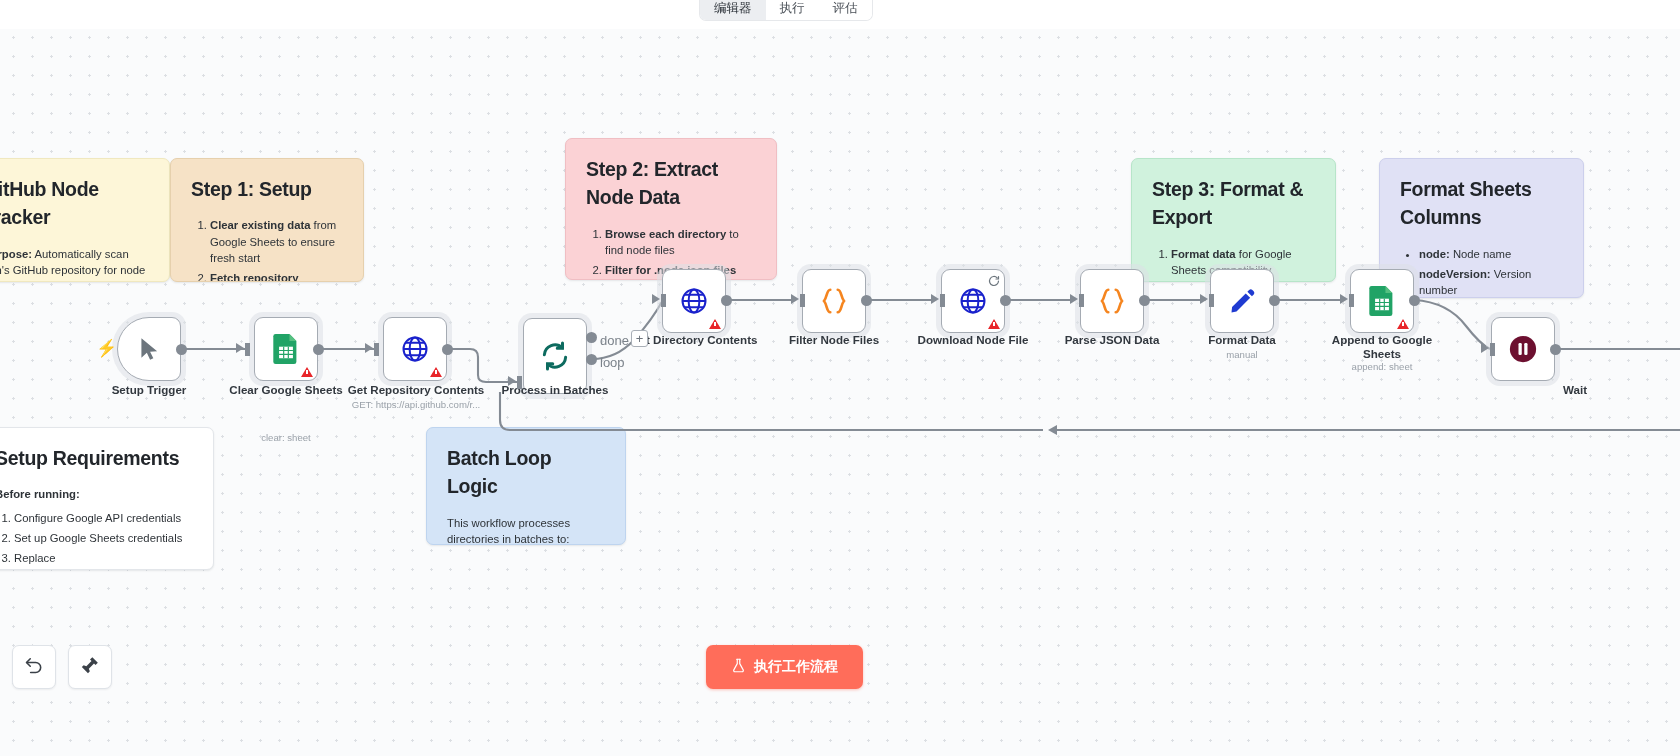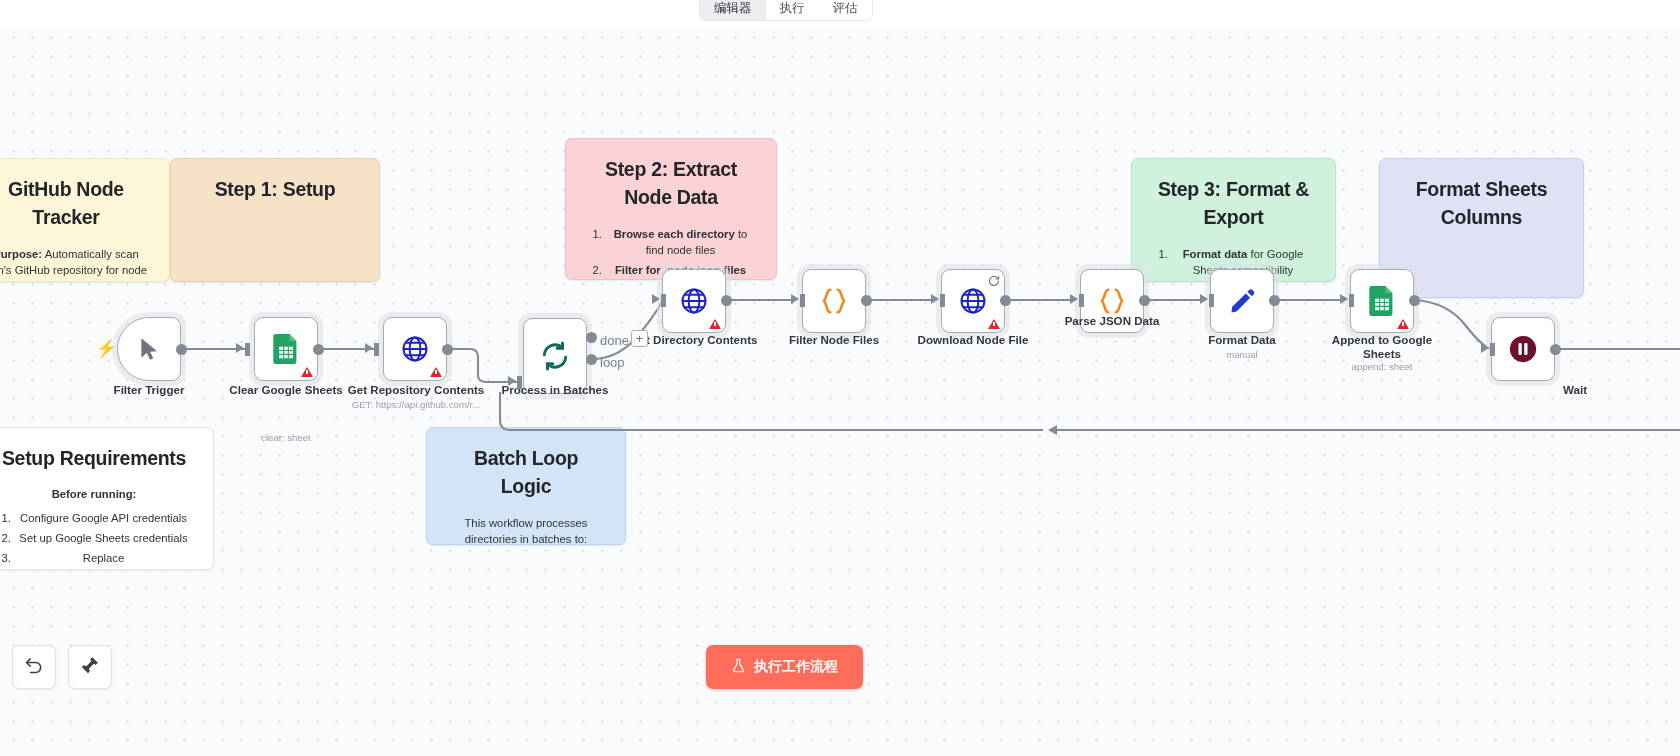--- a/index.html
+++ b/index.html
@@ -59,21 +59,20 @@
   
   .sticky {
     position: absolute;
     border-radius: 7px;
     padding: 16px 20px 14px 20px;
     font-size: 11.3px;
     line-height: 1.45;
     color: #2e3338;
     overflow: hidden;
     box-shadow: 0 1px 2px rgba(40,45,55,.10);
-    text-align: center;
   }
   .sticky h2 {
     margin: 0 0 14px 0;
     font-size: 19.5px;
     font-weight: 700;
     letter-spacing: -0.3px;
     color: #22262b;
   }
   .sticky p { margin: 0 0 7px 0; }
   .sticky ol, .sticky ul { margin: 0; padding-left: 19px; }
@@ -82,21 +81,21 @@
 
   .sticky-yellow { background: #fdf6d8; border: 1px solid #f0e8bf; }
   .sticky-orange { background: #f6e2c6; border: 1px solid #e6d0ad; }
   .sticky-pink   { background: #fbd2d5; border: 1px solid #f0bec3; }
   .sticky-green  { background: #d0f2dd; border: 1px solid #b7e5c9; }
   .sticky-purple { background: #e0e1f5; border: 1px solid #cccfec; }
   .sticky-blue   { background: #d4e4f7; border: 1px solid #bed4ef; }
   .sticky-white  { background: #ffffff; border: 1px solid #e3e6ea; }
 
   #note-title     { left: -38px; top: 158px;  width: 208px;  height: 124px; }
-  #note-step1     { left: 170px; top: 158px;  width: 210px;  height: 124px; }
+  #note-step1     { left: 170px; top: 158px;  width: 194px;  height: 124px; }
   #note-step2     { left: 565px; top: 138px;  width: 212px;  height: 142px; }
   #note-step3     { left: 1131px;top: 158px;  width: 205px;  height: 124px; }
   #note-columns   { left: 1379px;top: 158px;  width: 205px;  height: 140px; }
   #note-setup     { left: -26px; top: 427px;  width: 240px;  height: 143px; }
   #note-batch     { left: 426px; top: 427px;  width: 200px;  height: 118px; }
 
   
   #wires { position: absolute; inset: 0; z-index: 5; pointer-events: none; }
 
   
@@ -250,20 +249,25 @@
 </svg>
 
 <div id="note-title" class="sticky sticky-yellow">
   <h2>GitHub Node Tracker</h2>
   <p><b>Purpose:</b><span> Automatically scan n8n's GitHub repository for node definitions and export to Google Sheets for tracking and analysis.</span></p>
 
 </div>
 
 <div id="note-step1" class="sticky sticky-orange">
   <h2>Step 1: Setup</h2>
+  <ol>
+    <li><b>Clear existing data</b><span> from Google Sheets to ensure fresh start</span></li>
+    <li><b>Fetch repository structure</b></li>
+
+  </ol>
 </div>
 
 <div id="note-step2" class="sticky sticky-pink">
   <h2>Step 2: Extract Node Data</h2>
   <ol>
     <li><b>Browse each directory</b><span> to find node files</span></li>
     <li><b>Filter for .node.json files</b></li>
 
   </ol>
 </div>
@@ -271,20 +275,25 @@
 <div id="note-step3" class="sticky sticky-green">
   <h2>Step 3: Format &amp; Export</h2>
   <ol>
     <li><b>Format data</b><span> for Google Sheets compatibility</span></li>
 
   </ol>
 </div>
 
 <div id="note-columns" class="sticky sticky-purple">
   <h2>Format Sheets Columns</h2>
+  <ul>
+    <li><b>node:</b><span> Node name</span></li>
+    <li><b>nodeVersion:</b><span> Version number</span></li>
+
+  </ul>
 </div>
 
 <div id="note-setup" class="sticky sticky-white">
   <h2>Setup Requirements</h2>
   <p><b>Before running:</b></p>
   <ol>
     <li>Configure Google API credentials</li>
     <li>Set up Google Sheets credentials</li>
     <li>Replace YOUR_GOOGLE_SHEETS_DOCUMENT_ID with actual document ID</li>
 
@@ -299,21 +308,21 @@
 
 <div class="bolt" style="left:96px; top:340px;">⚡</div>
 <div class="node trigger" style="left:117px; top:317px;">
   <span class="glyph">
     <svg width="26" height="26" viewBox="0 0 24 24">
         <path d="M5 2 L5 20 L10 15.5 L13 22 L16 20.5 L13 14.5 L19.5 14 Z" fill="#6c757d"></path>
       </svg>
   </span>
 </div>
 <div class="dot" style="left:176px; top:344px;"></div>
-<div class="node-label" style="left:85px; top:383px; width:128px;">Filter Trigger</div>
+<div class="node-label" style="left:85px; top:383px; width:128px;">Setup Trigger</div>
 
 <div class="cap" style="left:245px; top:343px;"></div>
 <div class="arrow" style="left:236px; top:343px;"></div>
 <div class="node" style="left:254px; top:317px;">
   <span class="glyph">
     <svg width="28" height="30" viewBox="0 0 22 26">
       <path d="M2 0 h12 l6 6 v18 a2 2 0 0 1 -2 2 H2 a2 2 0 0 1 -2 -2 V2 a2 2 0 0 1 2 -2 z" fill="#21a366"></path>
       <path d="M14 0 l6 6 h-6 z" fill="#56c081"></path>
       <rect x="5" y="11" width="12" height="10" fill="#fff"></rect>
       <g stroke="#21a366" stroke-width="1">
@@ -415,21 +424,21 @@
 <div class="arrow" style="left:1070px; top:294px;"></div>
 <div class="node" style="left:1080px; top:269px;">
   <span class="glyph">
     <svg width="30" height="30" viewBox="0 0 24 24" fill="none" stroke="#f5851f" stroke-width="2.1" stroke-linecap="round">
       <path d="M9 3 C6 3 6.6 9 4 12 C6.6 15 6 21 9 21"></path>
         <path d="M15 3 C18 3 17.4 9 20 12 C17.4 15 18 21 15 21"></path>
     </svg>
   </span>
 </div>
 <div class="dot" style="left:1139px; top:295px;"></div>
-<div class="node-label" style="left:1048px; top:314px; width:128px;">Parse JSON Data</div>
+<div class="node-label" style="left:1048px; top:333px; width:128px;">Parse JSON Data</div>
 
 <div class="cap" style="left:1209px; top:294px;"></div>
 <div class="arrow" style="left:1200px; top:294px;"></div>
 <div class="node" style="left:1210px; top:269px;">
   <span class="glyph">
     <svg width="28" height="28" viewBox="0 0 24 24">
         <path d="M3.5 17.2 L15.2 5.5 L19 9.3 L7.3 21 L3 21.8 z" fill="#1f3bd1"></path>
         <path d="M16.6 4.1 L18.1 2.6 a2 2 0 0 1 2.8 0 l1.1 1.1 a2 2 0 0 1 0 2.8 l-1.5 1.5 z" fill="#1f3bd1"></path>
       </svg>
   </span>

